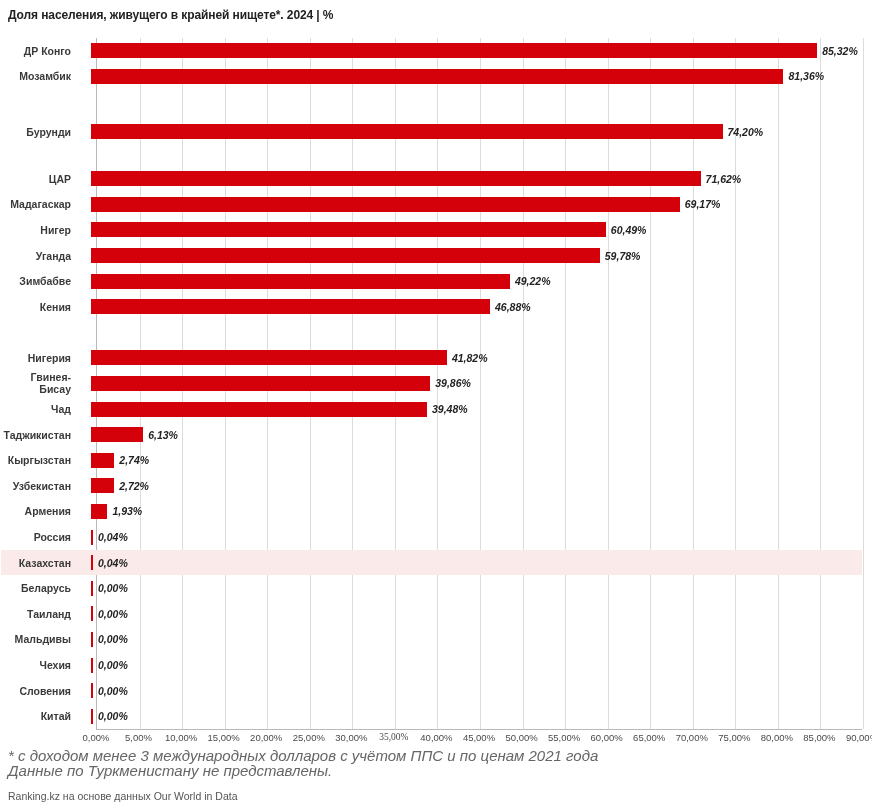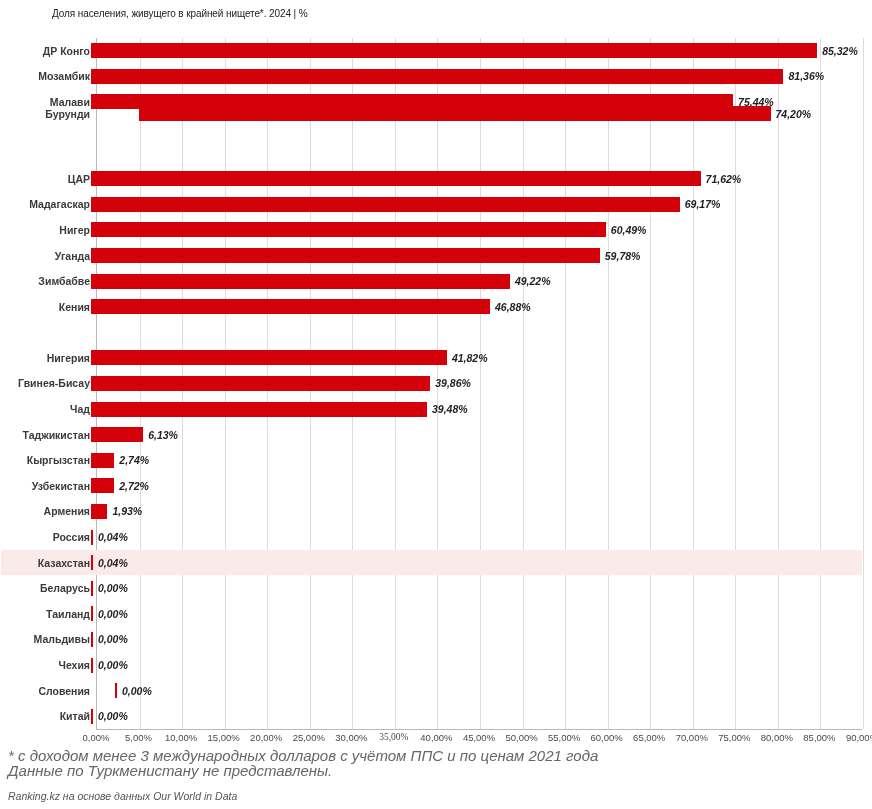--- a/index.html
+++ b/index.html
@@ -12,25 +12,24 @@
     height: 809px;
     font-family: "Liberation Sans", sans-serif;
     color: #333333;
     position: relative;
     overflow: hidden;
   }
   #chart-title {
     position: absolute;
     left: 8px;
     top: 8px;
-    font-size: 10px;
-    font-weight: normal;
+    font-size: 12px;
+    font-weight: bold;
     color: #222222;
     letter-spacing: -0.1px;
-    margin-left: 44px;
   }
   #plot-wrap {
     position: absolute;
     left: 0;
     top: 32px;
     width: 872px;
     height: 700px;
   }
   
   #plot {
@@ -63,21 +62,21 @@
     height: 25.6px;
     display: flex;
     align-items: center;
   }
   .row.highlight {
     background: #fbeaea;
   }
   .row-label {
     width: 90px;
     text-align: right;
-    padding-right: 1px;
+    padding-right: 20px;
     font-size: 10.5px;
     font-weight: bold;
     color: #3a3a3a;
     box-sizing: border-box;
     flex: 0 0 90px;
   }
   .bar-area {
     position: relative;
     flex: 1 1 auto;
     height: 100%;
@@ -134,21 +133,20 @@
     font-size: 15px;
     font-style: italic;
     color: #666666;
     line-height: 15px;
   }
   #source {
     position: absolute;
     left: 8px;
     top: 790px;
     font-size: 10.5px;
-    font-style: italic;
     color: #555555;
     text-align: center;
   }
 </style>
 </head>
 <body>
 
 <div id="chart-title">Доля населения, живущего в крайней нищете*. 2024 | %</div>
 
 <div id="plot-wrap">
@@ -181,28 +179,21 @@
             <div class="bar-value">85,32%</div>
           </div>
         </div>
         <div class="row" style="top: 25.5926px; height: 25.5926px;">
           <div class="row-label">Мозамбик</div>
           <div class="bar-area">
             <div class="bar" title="Мозамбик 81,36%" style="width: 692.464px;"></div>
             <div class="bar-value">81,36%</div>
           </div>
         </div>
-        <div class="row" style="top: 51.1852px; height: 25.5926px;">
-          <div class="row-label">Малави</div>
-          <div class="bar-area">
-            <div class="bar" title="Малави 75,44%" style="width: 642.078px;"></div>
-            <div class="bar-value">75,44%</div>
-          </div>
-        </div>
-        <div class="row" style="top: 63px; height: 25.5926px; gap: 48px;">
+        <div class="row" style="top: 81px; height: 25.5926px;">
           <div class="row-label">Бурунди</div>
           <div class="bar-area">
             <div class="bar" title="Бурунди 74,20%" style="width: 631.524px;"></div>
             <div class="bar-value">74,20%</div>
           </div>
         </div>
         <div class="row" style="top: 127.963px; height: 25.5926px;">
           <div class="row-label">ЦАР</div>
           <div class="bar-area">
             <div class="bar" title="ЦАР 71,62%" style="width: 609.566px;"></div>
@@ -328,21 +319,21 @@
             <div class="bar-value">0,00%</div>
           </div>
         </div>
         <div class="row" style="top: 614.222px; height: 25.5926px;">
           <div class="row-label">Чехия</div>
           <div class="bar-area">
             <div class="bar zero" title="Чехия 0,00%"></div>
             <div class="bar-value">0,00%</div>
           </div>
         </div>
-        <div class="row" style="top: 639.815px; height: 25.5926px; gap: 24px;">
+        <div class="row" style="top: 639.815px; height: 25.5926px;">
           <div class="row-label">Словения</div>
           <div class="bar-area">
             <div class="bar zero" title="Словения 0,00%"></div>
             <div class="bar-value">0,00%</div>
           </div>
         </div>
         <div class="row" style="top: 665.407px; height: 25.5926px;">
           <div class="row-label">Китай</div>
           <div class="bar-area">
             <div class="bar zero" title="Китай 0,00%"></div>

